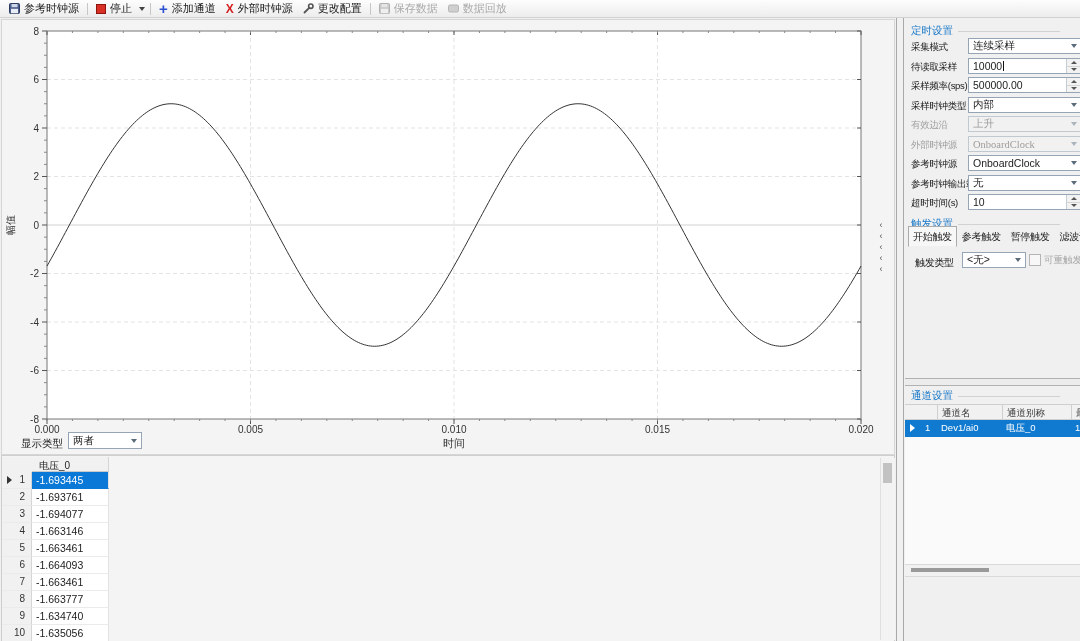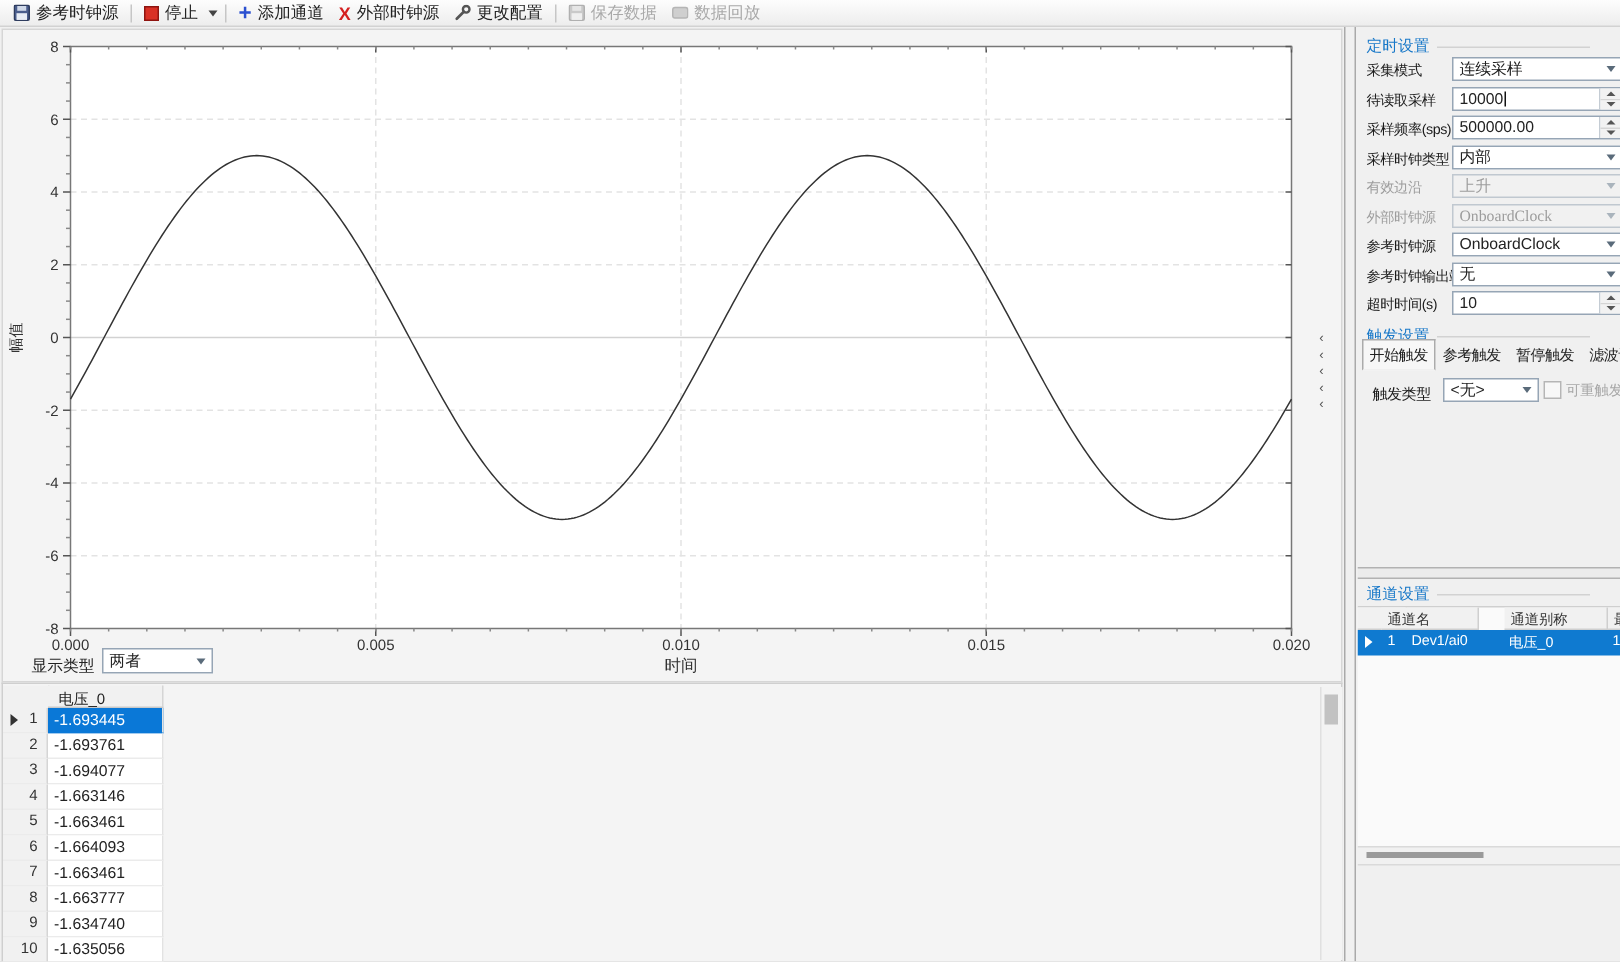--- a/index.html
+++ b/index.html
@@ -458,21 +458,21 @@
     <div class="cb"></div>
     <div class="cb-label">可重触发</div>
 
     <div class="hsplit"></div>
 
     <div class="sec-hdr" style="top:371px;">
       <span>通道设置</span>
     </div>
     <div class="chtable">
       <div class="chh" style="left:0;width:33px;"></div>
-      <div class="chh" style="left:16px;width:65px;">通道名</div>
+      <div class="chh" style="left:33px;width:65px;">通道名</div>
       <div class="chh" style="left:98px;width:69px;">通道别称</div>
       <div class="chh" style="left:167px;width:40px;">最</div>
       <div class="chrow">
         <span class="row-arrow-w"></span>
         <span class="chcell" style="left:20px;">1</span>
         <span class="chcell" style="left:36px;">Dev1/ai0</span>
         <span class="chcell" style="left:101px;">电压_0</span>
         <span class="chcell" style="left:170px;">10</span>
       </div>
     </div>

